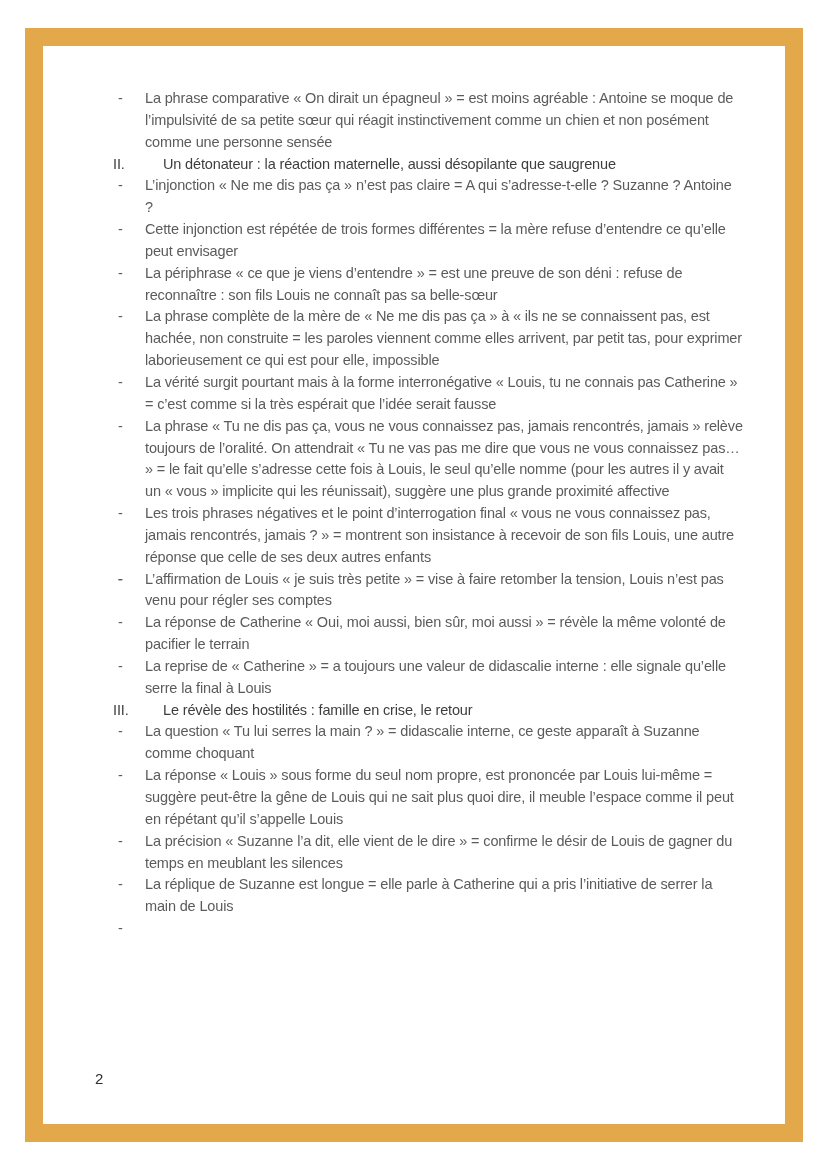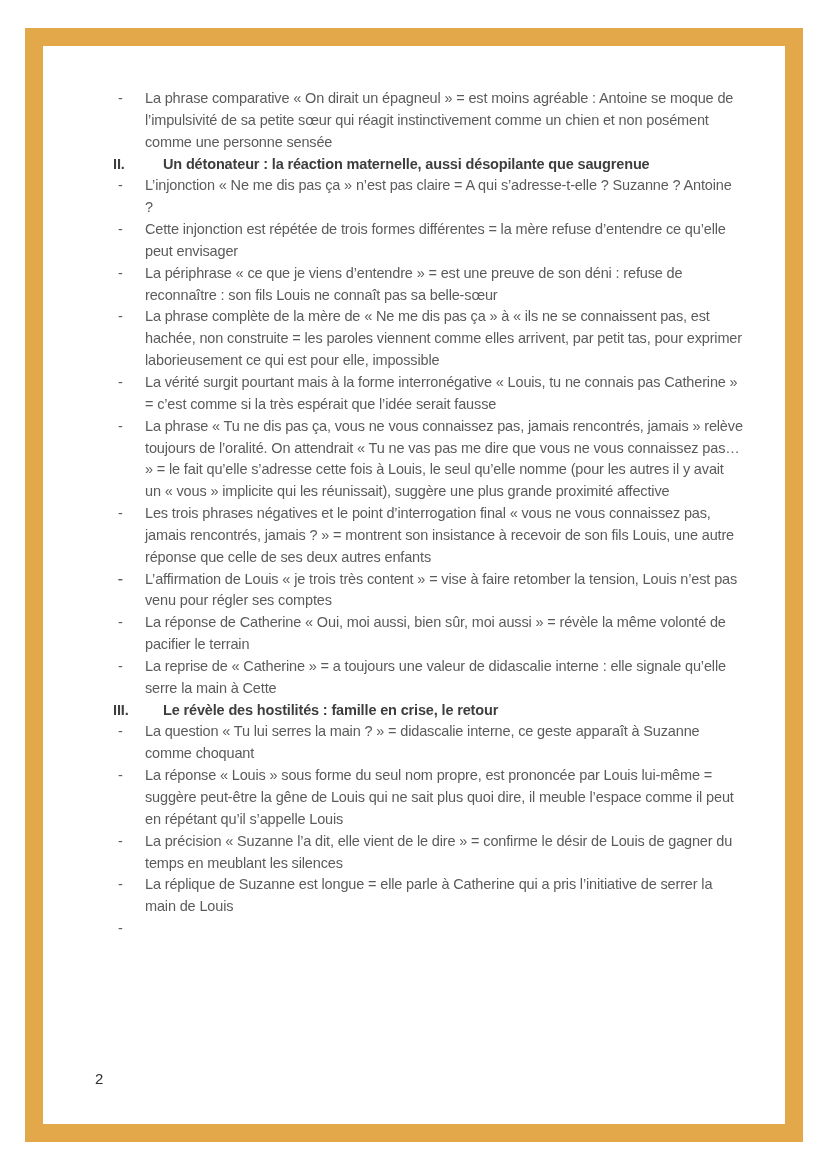--- a/index.html
+++ b/index.html
@@ -40,21 +40,21 @@
     padding-left: 32px;
   }
   .bullet .dash {
     position: absolute;
     left: 5px;
     top: 0;
   }
   .heading {
     position: relative;
     padding-left: 50px;
-    font-weight: bold;
+    font-weight: normal;
     color: var(--heading-color, #3E3E3E);
   }
   .heading .num {
     position: absolute;
     left: 0;
     top: 0;
   }
   .page-number {
     position: absolute;
     left: 95px;
@@ -73,23 +73,23 @@
       <div class="heading"><span class="num">II.</span><span class="htext">Un détonateur : la réaction maternelle, aussi désopilante que saugrenue</span></div>
       <div class="bullet"><span class="dash">-</span><span class="btext">L’injonction « Ne me dis pas ça » n’est pas claire = A qui s’adresse-t-elle ? Suzanne ? Antoine ?</span></div>
       <div class="bullet"><span class="dash">-</span><span class="btext">Cette injonction est répétée de trois formes différentes = la mère refuse d’entendre ce qu’elle peut envisager</span></div>
       <div class="bullet"><span class="dash">-</span><span class="btext">La périphrase « ce que je viens d’entendre » = est une preuve de son déni : refuse de reconnaître : son fils Louis ne connaît pas sa belle-sœur</span></div>
       <div class="bullet"><span class="dash">-</span><span class="btext">La phrase complète de la mère de « Ne me dis pas ça » à « ils ne se connaissent pas, est hachée, non construite = les paroles viennent comme elles arrivent, par petit tas, pour exprimer laborieusement ce qui est pour elle, impossible</span></div>
       <div class="bullet"><span class="dash">-</span><span class="btext">La vérité surgit pourtant mais à la forme interronégative « Louis, tu ne connais pas Catherine » = c’est comme si la très espérait que l’idée serait fausse</span></div>
       <div class="bullet"><span class="dash">-</span><span class="btext">La phrase « Tu ne dis pas ça, vous ne vous connaissez pas, jamais rencontrés, jamais » relève toujours de l’oralité. On attendrait « Tu ne vas pas me dire que vous ne vous connaissez pas… » = le fait qu’elle s’adresse cette fois à Louis, le seul qu’elle nomme (pour les autres il y avait un « vous » implicite qui les réunissait), suggère une plus grande proximité affective</span></div>
       <div class="bullet"><span class="dash">-</span><span class="btext">Les trois phrases négatives et le point d’interrogation final « vous ne vous connaissez pas, jamais rencontrés, jamais ? » = montrent son insistance à recevoir de son fils Louis, une autre réponse que celle de ses deux autres enfants</span></div>
       <div class="bullet"><span class="dash">-</span></div>
       <div class="bullet"><span class="dash">-</span></div>
-      <div class="bullet"><span class="dash">-</span><span class="btext">L’affirmation de Louis « je trois très content » = vise à faire retomber la tension, Louis n’est pas venu pour régler ses comptes</span></div>
+      <div class="bullet"><span class="dash">-</span><span class="btext">L’affirmation de Louis « je suis très petite » = vise à faire retomber la tension, Louis n’est pas venu pour régler ses comptes</span></div>
       <div class="bullet"><span class="dash">-</span><span class="btext">La réponse de Catherine « Oui, moi aussi, bien sûr, moi aussi » = révèle la même volonté de pacifier le terrain</span></div>
-      <div class="bullet"><span class="dash">-</span><span class="btext">La reprise de « Catherine » = a toujours une valeur de didascalie interne : elle signale qu’elle serre la main à Cette</span></div>
+      <div class="bullet"><span class="dash">-</span><span class="btext">La reprise de « Catherine » = a toujours une valeur de didascalie interne : elle signale qu’elle serre la final à Louis</span></div>
       <div class="heading"><span class="num">III.</span><span class="htext">Le révèle des hostilités : famille en crise, le retour</span></div>
       <div class="bullet"><span class="dash">-</span><span class="btext">La question « Tu lui serres la main ? » = didascalie interne, ce geste apparaît à Suzanne comme choquant</span></div>
       <div class="bullet"><span class="dash">-</span><span class="btext">La réponse « Louis » sous forme du seul nom propre, est prononcée par Louis lui-même = suggère peut-être la gêne de Louis qui ne sait plus quoi dire, il meuble l’espace comme il peut en répétant qu’il s’appelle Louis</span></div>
       <div class="bullet"><span class="dash">-</span><span class="btext">La précision « Suzanne l’a dit, elle vient de le dire » = confirme le désir de Louis de gagner du temps en meublant les silences</span></div>
       <div class="bullet"><span class="dash">-</span><span class="btext">La réplique de Suzanne est longue = elle parle à Catherine qui a pris l’initiative de serrer la main de Louis</span></div>
       <div class="bullet"><span class="dash">-</span></div>
     </div>
   <div class="page-number">2</div>
 </div>
 

